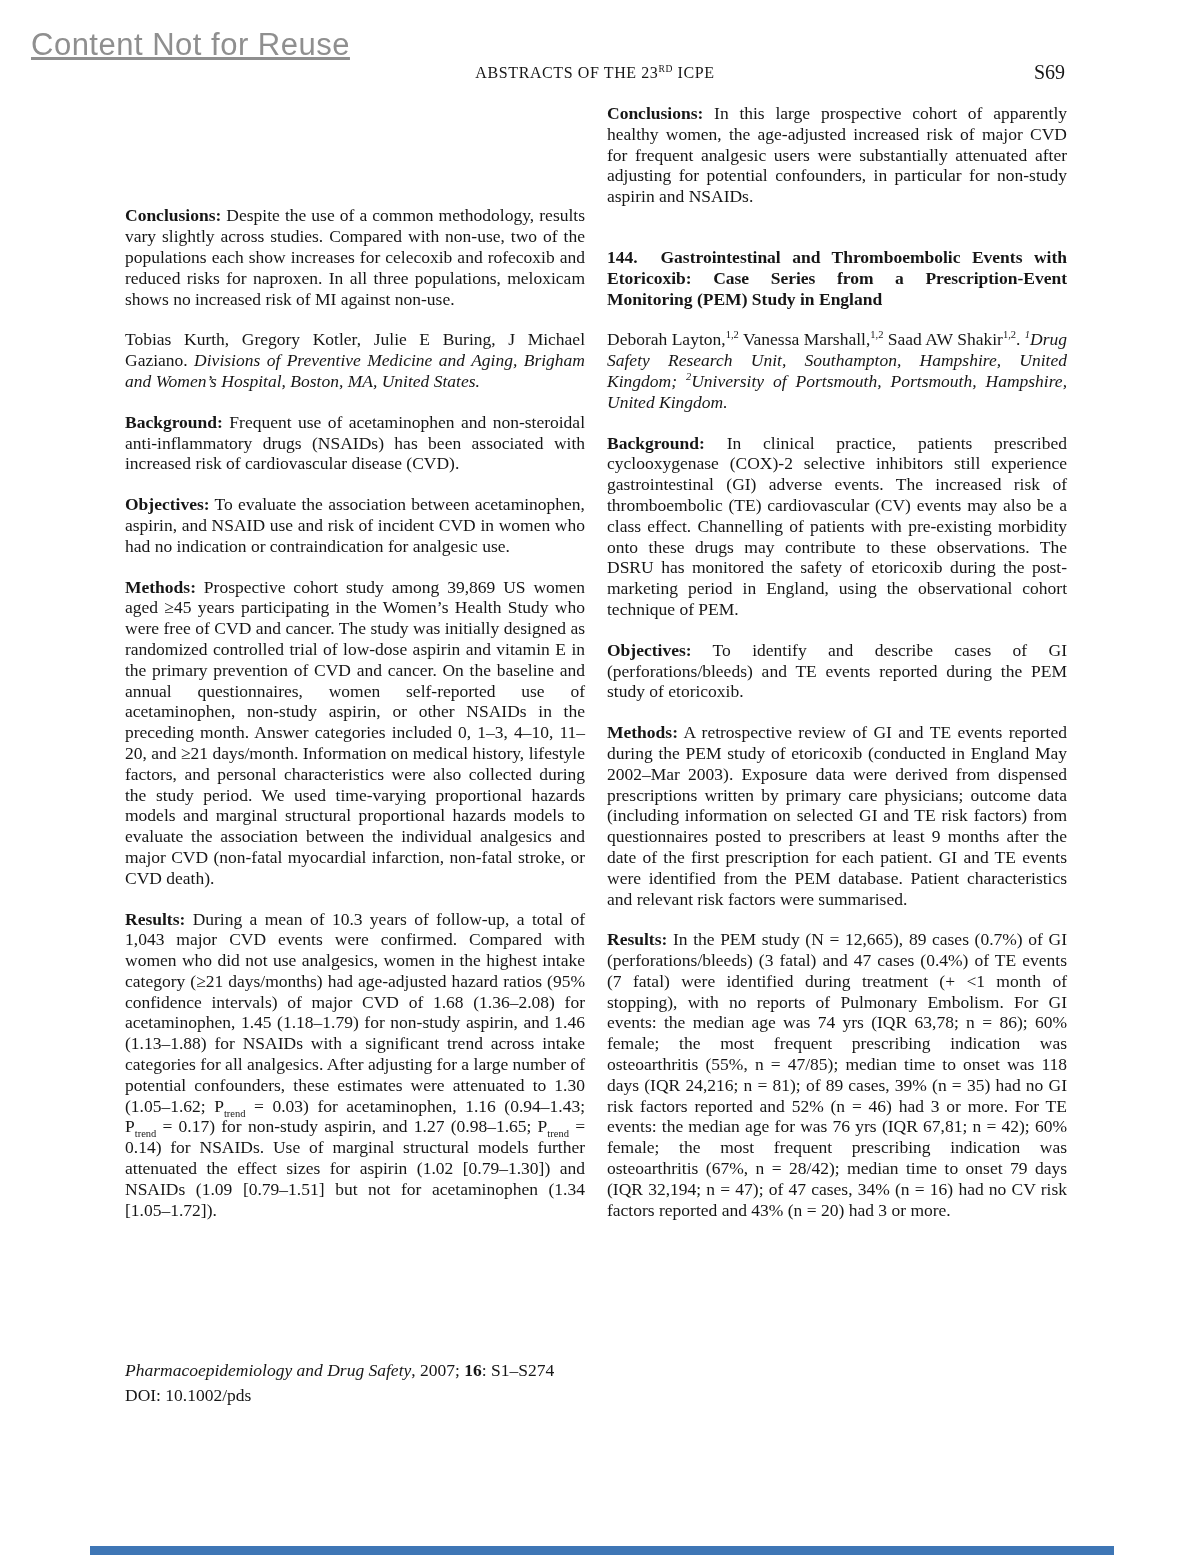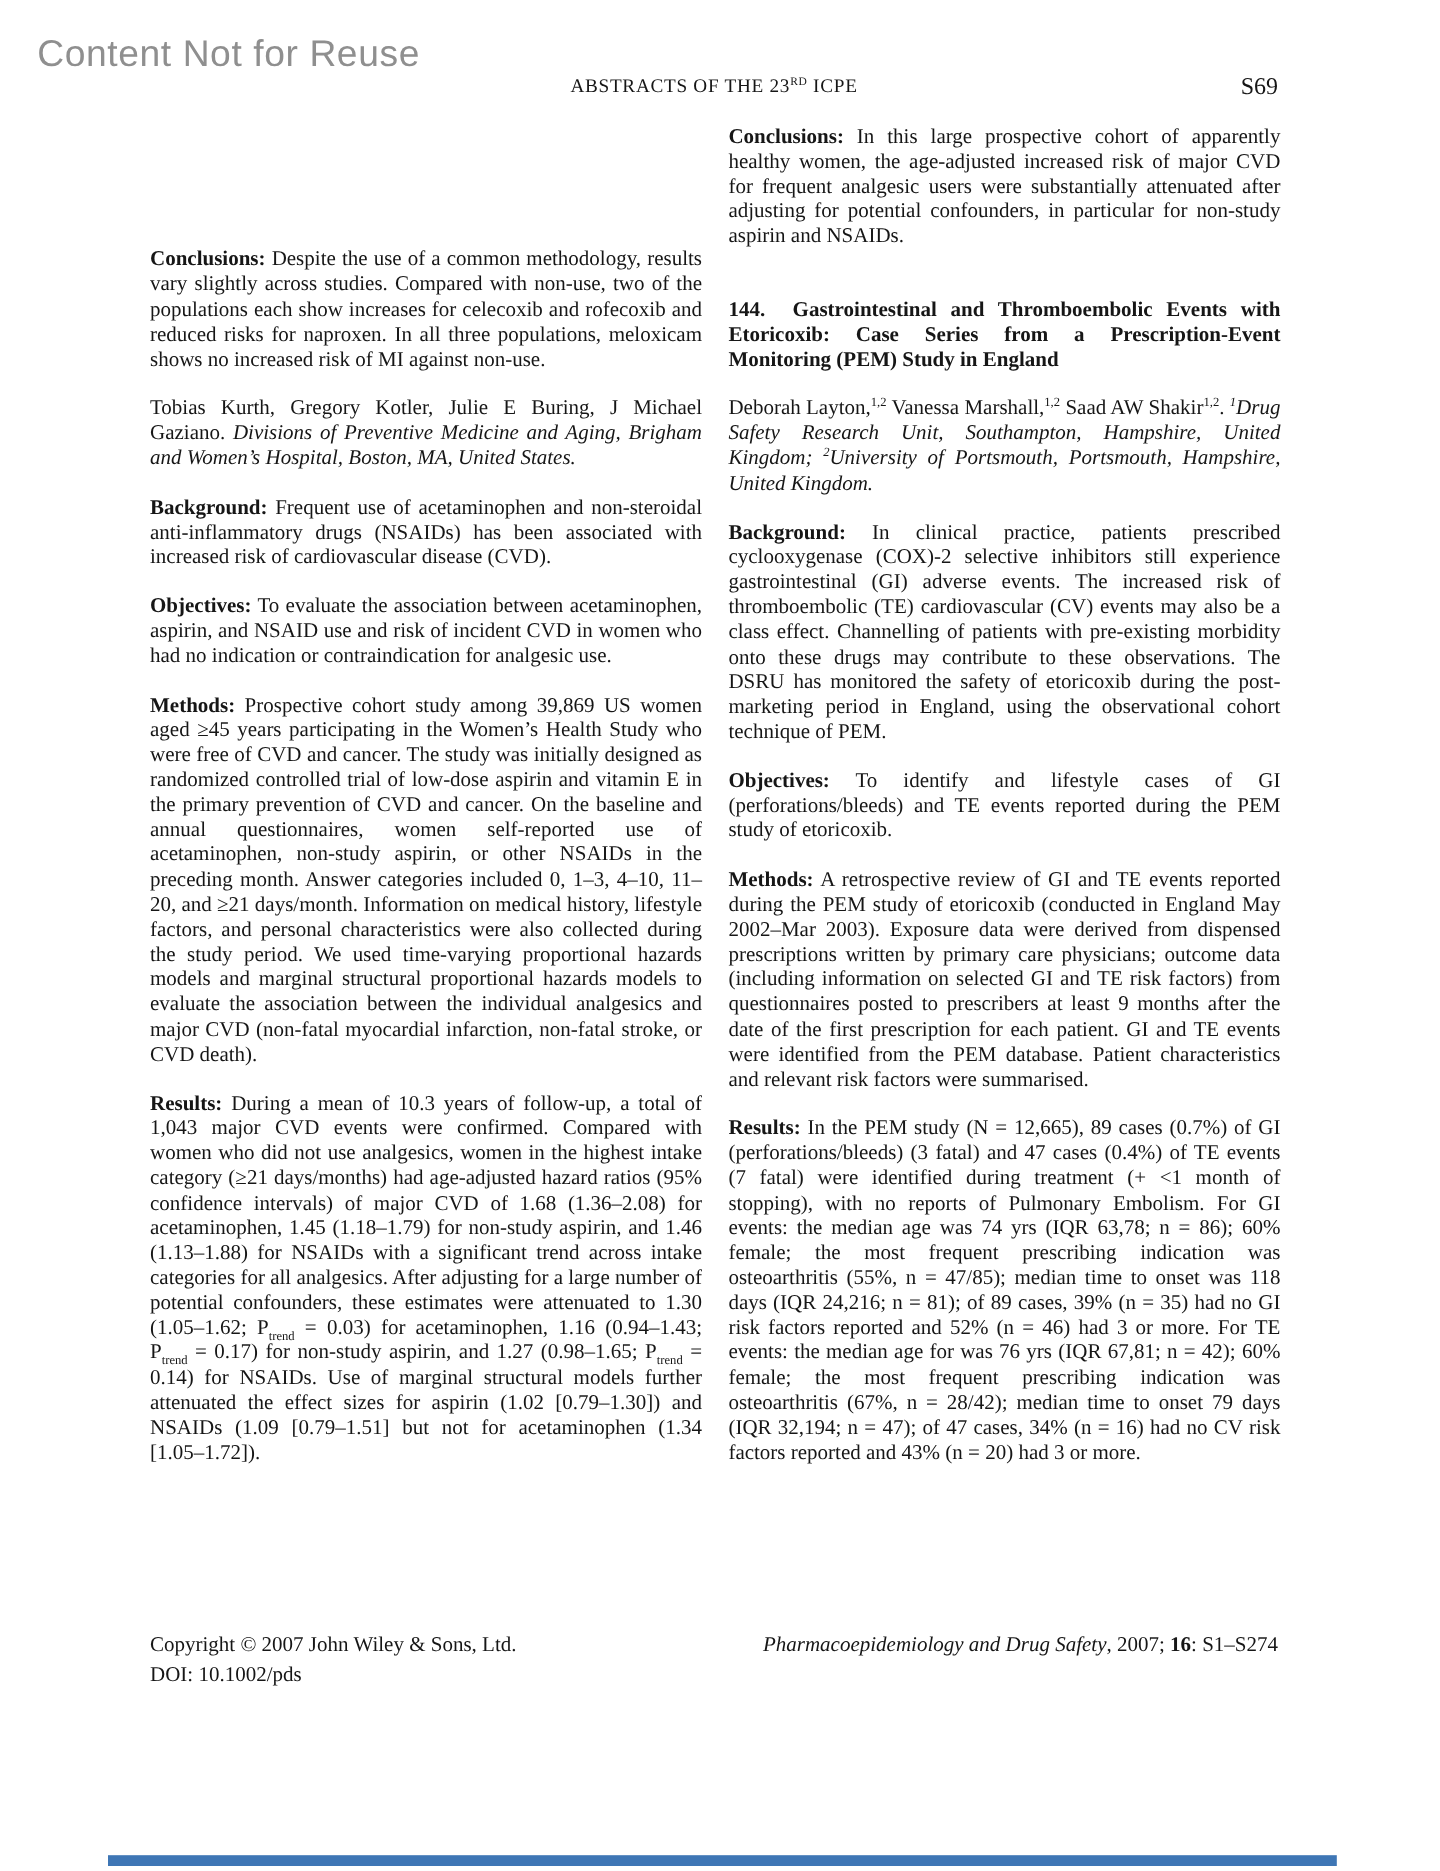--- a/index.html
+++ b/index.html
@@ -4,21 +4,21 @@
 <style>
   html,body{margin:0;padding:0}
   body{
     width:1200px;height:1559px;position:relative;overflow:hidden;
     background:#ffffff;color:#161616;
     font-family:"Liberation Serif",serif;
   }
   .watermark{
     position:absolute;left:31px;top:27px;
     font-family:"Liberation Sans",sans-serif;
-    font-size:31px;color:#8f8f8f;letter-spacing:.5px;white-space:nowrap;
+    font-size:31px;color:#8f8f8f;letter-spacing:.5px;white-space:nowrap;text-decoration:underline;
   }
   .runhead{
     position:absolute;left:125px;top:64px;width:940px;
     text-align:center;font-size:16px;letter-spacing:.6px;
   }
   .runhead .pageno{
     position:absolute;right:0;top:-3px;font-size:20px;letter-spacing:0;
   }
   .cols{
     position:absolute;left:125px;top:103px;width:942px;
@@ -76,32 +76,31 @@
 
     <div class="col">
       <p><b class="lbl">Conclusions:</b><span> In this large prospective cohort of apparently healthy women, the age-adjusted increased risk of major CVD for frequent analgesic users were substantially attenuated after adjusting for potential confounders, in particular for non-study aspirin and NSAIDs.</span></p>
 
       <p class="abs-title">144.&nbsp; Gastrointestinal and Thromboembolic Events with Etoricoxib: Case Series from a Prescription-Event Monitoring (PEM) Study in England</p>
 
       <p><span>Deborah Layton,</span><span class="r-sup">1,2</span><span> Vanessa Marshall,</span><span class="r-sup">1,2</span><span> Saad AW Shakir</span><span class="r-sup">1,2</span><span>. </span><span class="r-i r-sup">1</span><span class="r-i">Drug Safety Research Unit, Southampton, Hampshire, United Kingdom; </span><span class="r-i r-sup">2</span><span class="r-i">University of Portsmouth, Portsmouth, Hampshire, United Kingdom.</span></p>
 
       <p><b class="lbl">Background:</b><span> In clinical practice, patients prescribed cyclooxygenase (COX)-2 selective inhibitors still experience gastrointestinal (GI) adverse events. The increased risk of thromboembolic (TE) cardiovascular (CV) events may also be a class effect. Channelling of patients with pre-existing morbidity onto these drugs may contribute to these observations. The DSRU has monitored the safety of etoricoxib during the post-marketing period in England, using the observational cohort technique of PEM.</span></p>
 
-      <p><b class="lbl">Objectives:</b><span> To identify and lifestyle cases of GI (perforations/bleeds) and TE events reported during the PEM study of etoricoxib.</span></p>
+      <p><b class="lbl">Objectives:</b><span> To identify and describe cases of GI (perforations/bleeds) and TE events reported during the PEM study of etoricoxib.</span></p>
 
       <p><b class="lbl">Methods:</b><span> A retrospective review of GI and TE events reported during the PEM study of etoricoxib (conducted in England May 2002–Mar 2003). Exposure data were derived from dispensed prescriptions written by primary care physicians; outcome data (including information on selected GI and TE risk factors) from questionnaires posted to prescribers at least 9 months after the date of the first prescription for each patient. GI and TE events were identified from the PEM database. Patient characteristics and relevant risk factors were summarised.</span></p>
 
       <p><b class="lbl">Results:</b><span> In the PEM study (N = 12,665), 89 cases (0.7%) of GI (perforations/bleeds) (3 fatal) and 47 cases (0.4%) of TE events (7 fatal) were identified during treatment (+ &lt;1 month of stopping), with no reports of Pulmonary Embolism. For GI events: the median age was 74 yrs (IQR 63,78; n = 86); 60% female; the most frequent prescribing indication was osteoarthritis (55%, n = 47/85); median time to onset was 118 days (IQR 24,216; n = 81); of 89 cases, 39% (n = 35) had no GI risk factors reported and 52% (n = 46) had 3 or more. For TE events: the median age for was 76 yrs (IQR 67,81; n = 42); 60% female; the most frequent prescribing indication was osteoarthritis (67%, n = 28/42); median time to onset 79 days (IQR 32,194; n = 47); of 47 cases, 34% (n = 16) had no CV risk factors reported and 43% (n = 20) had 3 or more.</span></p>
     </div>
 
   </div>
 
   <div class="footer">
     <div class="frow1">
-      <span>Copyright © 2007 John Wiley &amp; Sons, Ltd.</span>
       <span><span class="r-i">Pharmacoepidemiology and Drug Safety</span><span>, 2007; </span><span class="r-b">16</span><span>: S1–S274</span></span>
     </div>
     <div class="frow2">
       <span>DOI: 10.1002/pds</span>
     </div>
   </div>
 
   <div class="accent-bar" style="background: rgb(62, 118, 181);"></div>
 
 </div>

